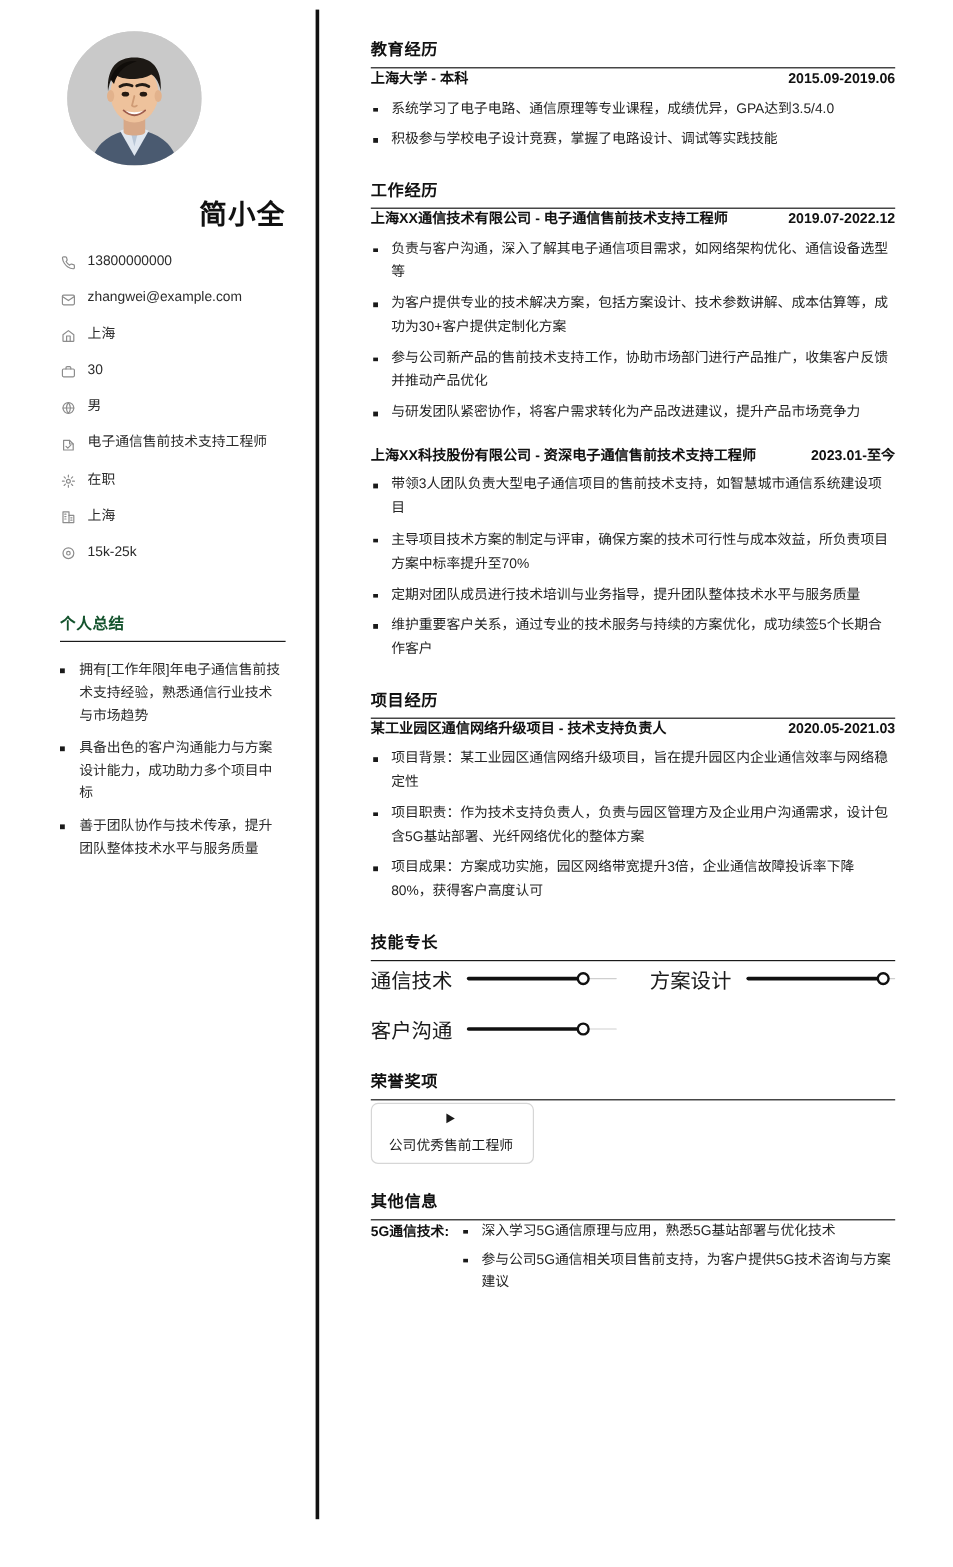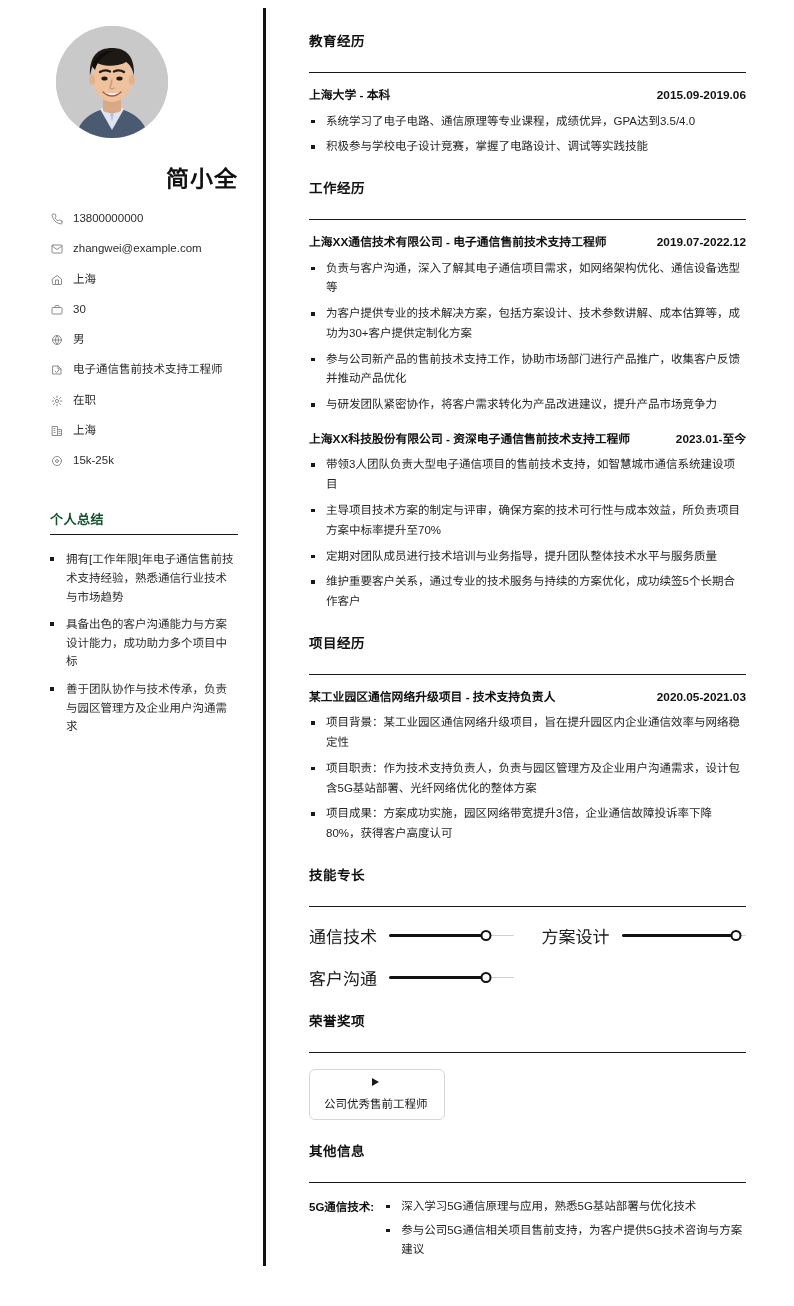--- a/index.html
+++ b/index.html
@@ -59,21 +59,21 @@
     letter-spacing: 1px;
     color: #111;
     margin: 0 0 16px 2px;
     text-align: right;
   }
 
   .contact-list { list-style: none; }
 
   .contact-item {
     display: flex;
-    align-items: center;
+    align-items: flex-end;
     gap: 9px;
     margin-bottom: 13px;
     font-size: 11.5px;
     line-height: 1.5;
     color: #2b2b2b;
   }
   .contact-item .ico {
     flex: 0 0 14px;
     width: 14px;
     height: 16px;
@@ -121,23 +121,22 @@
     padding: 30px 48px 0 45px;
     min-width: 0;
   }
 
   .section { margin-bottom: 20px; }
 
   .sec-heading {
     font-size: 13.5px;
     font-weight: 700;
     color: #111;
-    padding-bottom: 22px;
+    padding-bottom: 6px;
     border-bottom: 1.6px solid #1a1a1a;
-    margin-bottom: 14px;
     letter-spacing: .5px;
   }
 
   .entry { margin-bottom: 14px; }
   .entry:last-child { margin-bottom: 0; }
 
   .entry-head {
     display: flex;
     justify-content: space-between;
     align-items: baseline;
@@ -411,21 +410,21 @@
         <span class="txt">15k-25k</span>
       </li>
 
     </ul>
 
     <section class="side-section">
       <h2 class="side-heading">个人总结</h2>
       <ul class="side-bullets">
         <li>拥有[工作年限]年电子通信售前技术支持经验，熟悉通信行业技术与市场趋势</li>
         <li>具备出色的客户沟通能力与方案设计能力，成功助力多个项目中标</li>
-        <li>善于团队协作与技术传承，负责与园区管理方及企业用户沟通需求</li>
+        <li>善于团队协作与技术传承，提升团队整体技术水平与服务质量</li>
       </ul>
     </section>
 
   </aside>
 
   <main class="main">
 
     <section class="section">
       <h2 class="sec-heading">教育经历</h2>
       <div class="entry">

